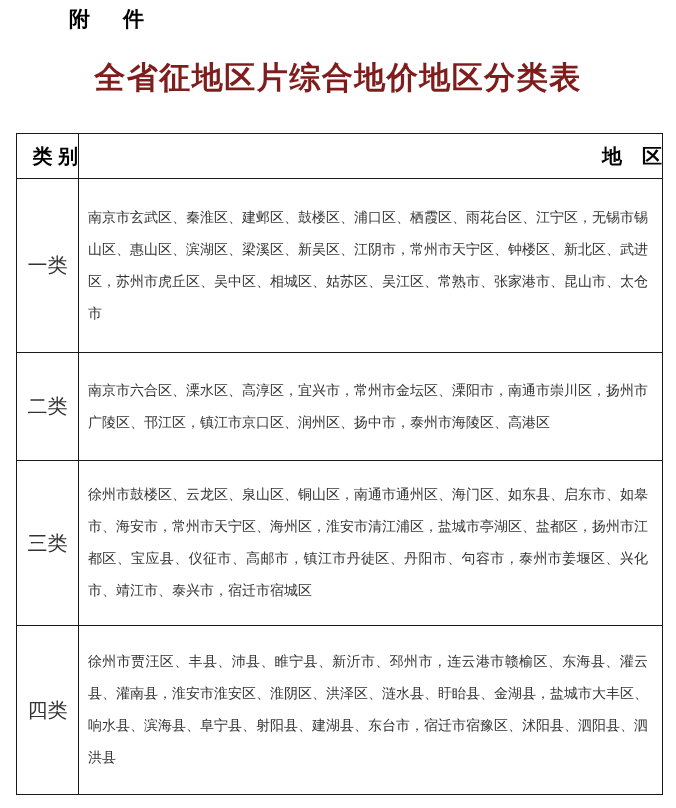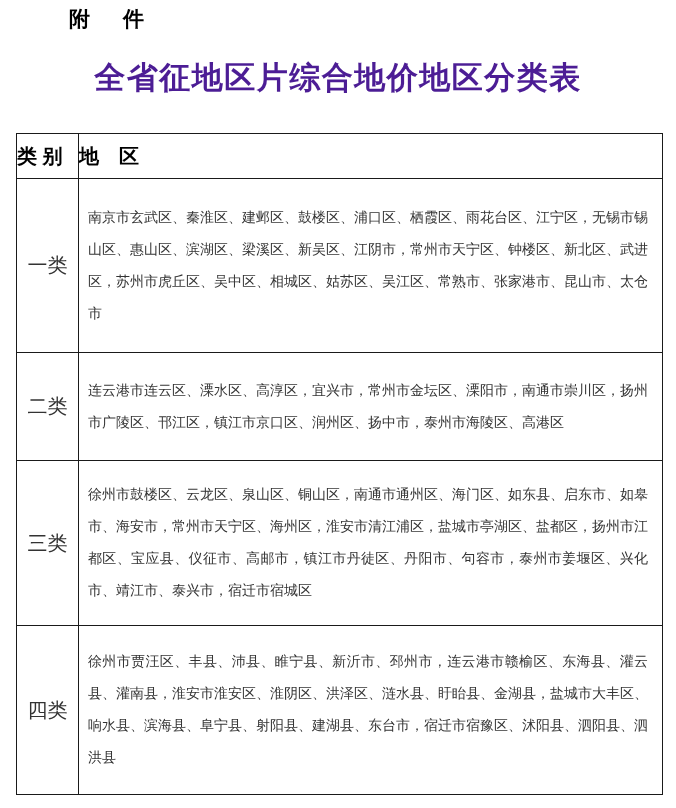--- a/index.html
+++ b/index.html
@@ -33,21 +33,21 @@
   .doc-title {
     position: absolute;
     left: 0;
     top: 57px;
     width: 100%;
     text-align: center;
     font-family: "Liberation Serif", serif;
     font-weight: 700;
     font-size: 31px;
     letter-spacing: 1.5px;
-    color: #4c1d95;
+    color: #7f1d1d;
   }
 
   
   table.classification {
     position: absolute;
     left: 16px;
     top: 133px;
     width: 646px;
     border-collapse: collapse;
     table-layout: fixed;
@@ -59,21 +59,21 @@
   }
   col.cat-col    { width: 62px;  }
   col.region-col { width: 584px; }
 
   .classification th {
     height: 45px;
     font-family: "Liberation Sans", sans-serif;
     font-weight: 700;
     font-size: 20px;
     color: #000000;
-    text-align: left;
+    text-align: right;
     white-space: pre;
   }
 
   .classification td.cat-cell {
     text-align: center;
     font-size: 20px;
     color: #333333;
   }
 
   .classification td.region-cell {
@@ -108,21 +108,21 @@
       <th>地　区</th>
     </tr>
   </thead>
   <tbody>
     <tr class="body-row-0">
       <td class="cat-cell">一类</td>
       <td class="region-cell">南京市玄武区、秦淮区、建邺区、鼓楼区、浦口区、栖霞区、雨花台区、江宁区，无锡市锡山区、惠山区、滨湖区、梁溪区、新吴区、江阴市，常州市天宁区、钟楼区、新北区、武进区，苏州市虎丘区、吴中区、相城区、姑苏区、吴江区、常熟市、张家港市、昆山市、太仓市</td>
     </tr>
     <tr class="body-row-1">
       <td class="cat-cell">二类</td>
-      <td class="region-cell">连云港市连云区、溧水区、高淳区，宜兴市，常州市金坛区、溧阳市，南通市崇川区，扬州市广陵区、邗江区，镇江市京口区、润州区、扬中市，泰州市海陵区、高港区</td>
+      <td class="region-cell">南京市六合区、溧水区、高淳区，宜兴市，常州市金坛区、溧阳市，南通市崇川区，扬州市广陵区、邗江区，镇江市京口区、润州区、扬中市，泰州市海陵区、高港区</td>
     </tr>
     <tr class="body-row-2">
       <td class="cat-cell">三类</td>
       <td class="region-cell">徐州市鼓楼区、云龙区、泉山区、铜山区，南通市通州区、海门区、如东县、启东市、如皋市、海安市，常州市天宁区、海州区，淮安市清江浦区，盐城市亭湖区、盐都区，扬州市江都区、宝应县、仪征市、高邮市，镇江市丹徒区、丹阳市、句容市，泰州市姜堰区、兴化市、靖江市、泰兴市，宿迁市宿城区</td>
     </tr>
     <tr class="body-row-3">
       <td class="cat-cell">四类</td>
       <td class="region-cell">徐州市贾汪区、丰县、沛县、睢宁县、新沂市、邳州市，连云港市赣榆区、东海县、灌云县、灌南县，淮安市淮安区、淮阴区、洪泽区、涟水县、盱眙县、金湖县，盐城市大丰区、响水县、滨海县、阜宁县、射阳县、建湖县、东台市，宿迁市宿豫区、沭阳县、泗阳县、泗洪县</td>
     </tr>
   </tbody>

